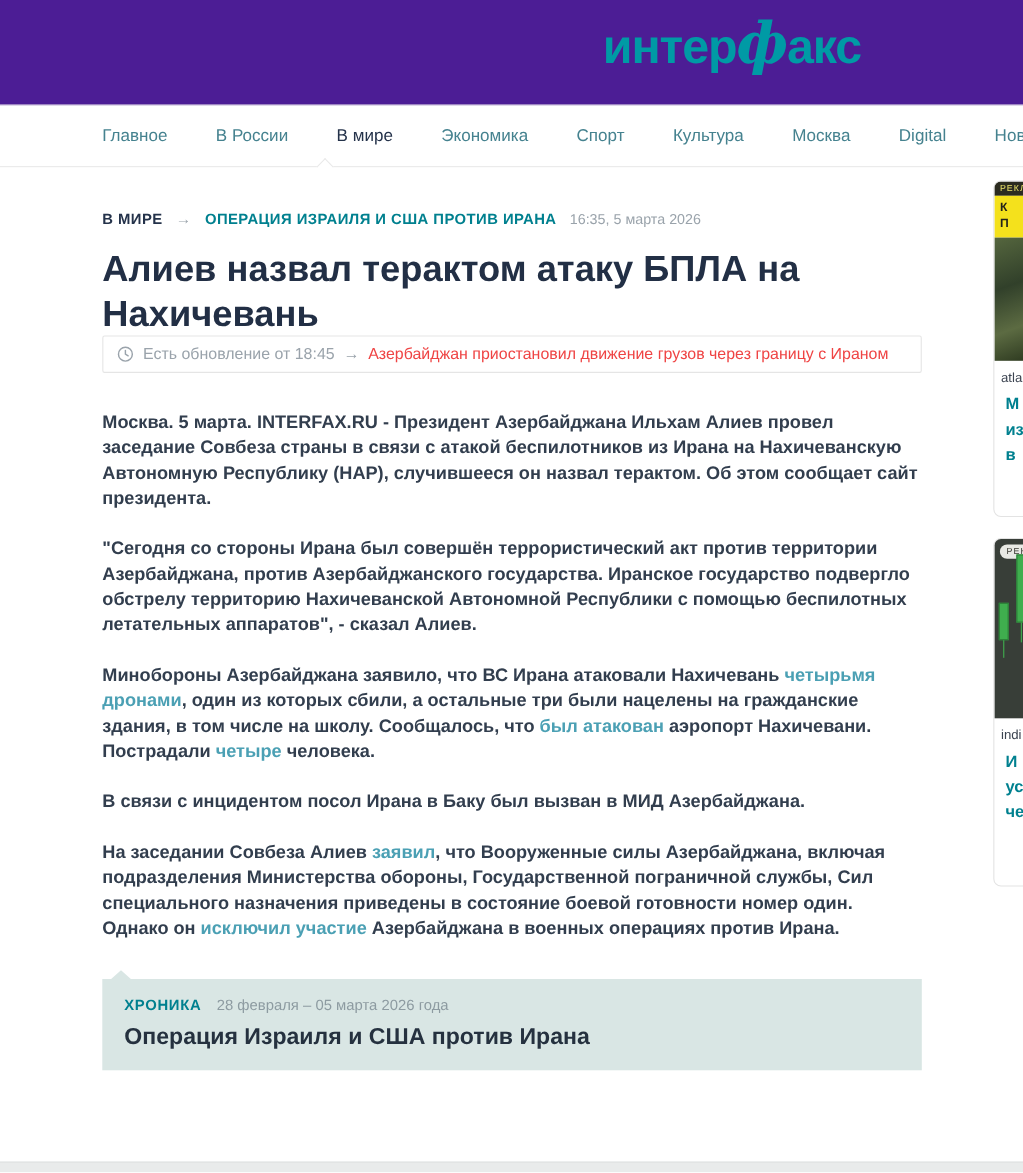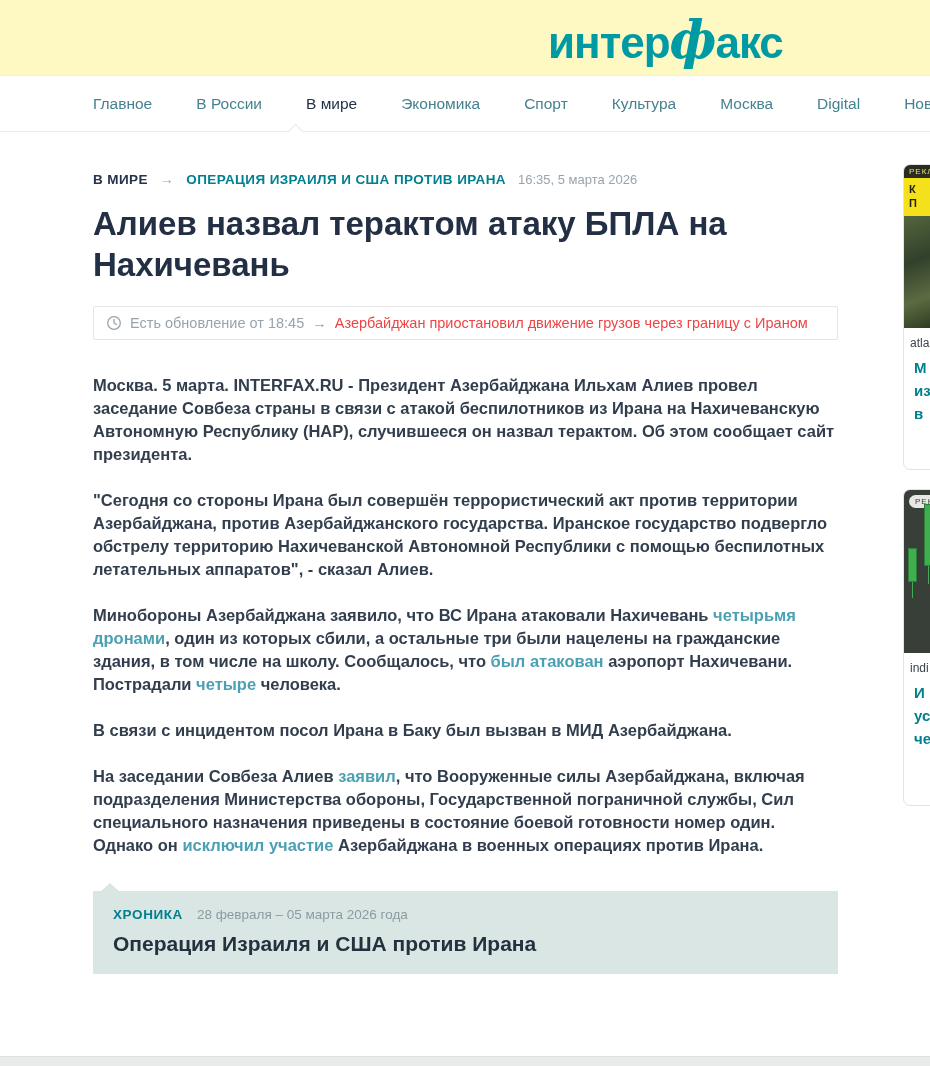--- a/index.html
+++ b/index.html
@@ -1,21 +1,21 @@
 <!DOCTYPE html>
 <html lang="ru"><head>
 <meta charset="utf-8">
 <style>
   * { margin: 0; padding: 0; box-sizing: border-box; }
   html, body { width: 930px; height: 1066px; overflow: hidden; background: #fff;
     font-family: "Liberation Sans", "DejaVu Sans", sans-serif; }
   .page { position: relative; width: 930px; height: 1066px; overflow: hidden; background: #fff; }
 
   
-  .header { position: relative; height: 76px; border-bottom: 1px solid #efefef; background: #fef9c3; }
+  .header { position: relative; height: 96px; border-bottom: 1px solid #efefef; background: #4c1d95; }
   .logo { position: absolute; left: 548px; top: 10px; font-weight: bold;
     color: #009aa5; font-size: 44px; letter-spacing: -1px; line-height: 60px; cursor: pointer; }
   .logo .fch { font-family: "DejaVu Serif", serif; font-style: italic; font-size: 52px; }
 
   
   .nav { position: relative; height: 56px; border-bottom: 1px solid #e9e9e9; background: #fff; }
   .nav-inner { display: flex; align-items: center; height: 100%; padding-left: 93px; gap: 44px; }
   .nav a { text-decoration: none; color: #45828f; font-size: 15.5px; cursor: pointer; white-space: nowrap; }
   .nav a.active { color: #24324a; }
   .nav-caret { position: absolute; left: 290px; bottom: -6px; width: 11px; height: 11px;
@@ -27,21 +27,21 @@
 
   .breadcrumb { margin-top: 39px; display: flex; align-items: baseline; gap: 12px;
     font-size: 13.5px; font-weight: bold; letter-spacing: .4px; }
   .breadcrumb .crumb-root { color: #24324a; }
   .breadcrumb .crumb-arrow { color: #9aa3ab; font-weight: normal; font-size: 14px; }
   .breadcrumb .crumb-link { color: #00808f; text-decoration: none; }
   .breadcrumb .crumb-time { color: #9aa3ab; font-weight: normal; letter-spacing: 0; font-size: 13px; }
 
   h1.headline { margin-top: 16px; font-size: 33px; line-height: 41px; color: #222f45; font-weight: bold; }
 
-  .update-box { margin-top: 21px; border: 1px solid #e5e5e5; border-radius: 2px;
+  .update-box { border: 1px solid #e5e5e5; border-radius: 2px;
     height: 34px; display: flex; align-items: center; gap: 8px; padding: 0 12px;
     font-size: 14.5px; white-space: nowrap; overflow: hidden; }
   .update-box .upd-text { color: #9aa3ab; }
   .update-box .upd-arrow { color: #9aa3ab; }
   .update-box .upd-link { color: #ef4444; text-decoration: none; cursor: pointer; }
   .clock-icon { flex: 0 0 auto; display: inline-flex; }
 
   .article { margin-top: 34px; font-size: 16.5px; line-height: 23px; color: #323e4e; font-weight: bold; }
   .article p { margin-bottom: 23px; }
   .article a { color: #4ba0b4; text-decoration: none; cursor: pointer; }

